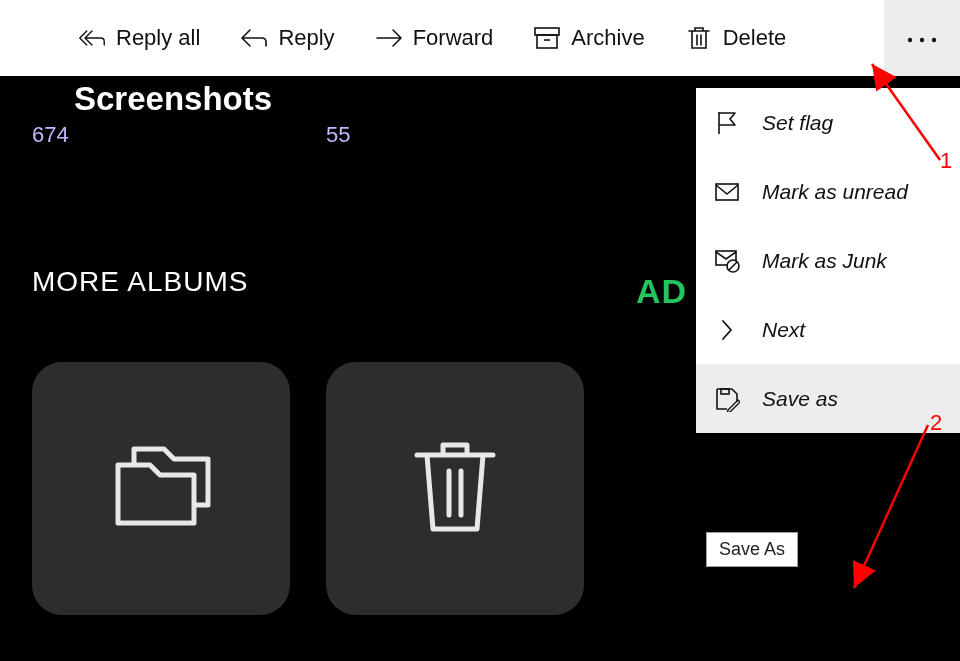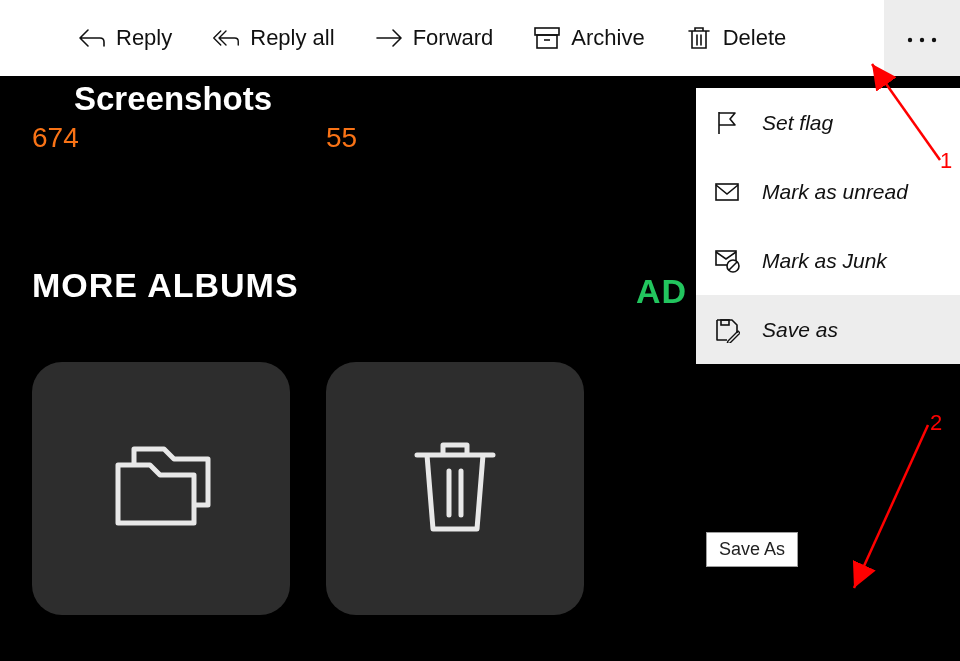--- a/index.html
+++ b/index.html
@@ -33,22 +33,22 @@
     margin-left: auto;
   }
 
   
   .bg {
     position: absolute; left: 0; top: 76px;
     width: 960px; height: 585px;
     background: #000;
   }
   .album-title { color: #fff; position: absolute; font-size: 33px; font-weight: 600; margin-left: 42px; }
-  .album-count { color: #f97316; position: absolute; font-size: 28px; }
-  .more-albums { position:absolute; color:#fff; font-size:34px; font-weight:700; letter-spacing:1px; }
+  .album-count { color: #c4b5fd; position: absolute; font-size: 22px; }
+  .more-albums { position:absolute; color:#fff; font-size:28px; font-weight:400; letter-spacing:1px; }
   .add { position:absolute; color:#22c55e; font-size:34px; font-weight:700; letter-spacing:1px; }
   .album-box {
     position:absolute; width:258px; height:253px;
     background:#2d2d2d; border-radius:30px;
     display:flex; align-items:center; justify-content:center;
   }
 
   
   .dropdown {
     position: absolute;
@@ -80,33 +80,33 @@
   .anno-num { position:absolute; color:#ff0000; font-size:22px; font-family:Arial; pointer-events:none; }
 </style>
 </head>
 <body>
 
 <div class="root">
 
   <div class="toolbar">
     <div class="tb-item">
       <span class="ic">
+        <svg width="32" height="20" viewBox="0 0 32 20">
+            <path d="M10 2 L2 10 L10 18 M16 2 L8 10 L16 18 M8 10 H26 Q30 10 30 14 V18" fill="none" stroke="#111" stroke-width="1.6" stroke-linecap="round" stroke-linejoin="round"></path>
+          </svg>
+      </span>
+      <span>Reply all</span>
+    </div>
+    <div class="tb-item">
+      <span class="ic">
         <svg width="28" height="20" viewBox="0 0 28 20">
             <path d="M10 2 L2 10 L10 18 M2 10 H22 Q26 10 26 14 V18" fill="none" stroke="#111" stroke-width="1.6" stroke-linecap="round" stroke-linejoin="round"></path>
           </svg>
       </span>
       <span>Reply</span>
-    </div>
-    <div class="tb-item">
-      <span class="ic">
-        <svg width="32" height="20" viewBox="0 0 32 20">
-            <path d="M10 2 L2 10 L10 18 M16 2 L8 10 L16 18 M8 10 H26 Q30 10 30 14 V18" fill="none" stroke="#111" stroke-width="1.6" stroke-linecap="round" stroke-linejoin="round"></path>
-          </svg>
-      </span>
-      <span>Reply all</span>
     </div>
     <div class="tb-item">
       <span class="ic">
         <svg width="28" height="20" viewBox="0 0 28 20">
             <path d="M2 10 H24 M18 2 L26 10 L18 18" fill="none" stroke="#111" stroke-width="1.6" stroke-linecap="round" stroke-linejoin="round"></path>
           </svg>
       </span>
       <span>Forward</span>
     </div>
     <div class="tb-item">
@@ -183,20 +183,28 @@
     <div class="dd-item">
       <span class="dd-ic">
         <svg width="26" height="24" viewBox="0 0 26 24">
             <rect x="2" y="2" width="20" height="14" fill="none" stroke="#111" stroke-width="1.6"></rect>
             <path d="M2 3 L12 10 L22 3" fill="none" stroke="#111" stroke-width="1.6"></path>
             <circle cx="19" cy="17" r="6" fill="#fff" stroke="#111" stroke-width="1.6"></circle>
             <line x1="15" y1="21" x2="23" y2="13" stroke="#111" stroke-width="1.6"></line>
           </svg>
       </span>
       <span>Mark as Junk</span>
+    </div>
+    <div class="dd-item">
+      <span class="dd-ic">
+        <svg width="16" height="22" viewBox="0 0 16 22">
+            <path d="M4 2 L12 11 L4 20" fill="none" stroke="#111" stroke-width="1.8" stroke-linecap="round" stroke-linejoin="round"></path>
+          </svg>
+      </span>
+      <span>Next</span>
     </div>
     <div class="dd-item hover">
       <span class="dd-ic">
         <svg width="26" height="26" viewBox="0 0 26 26">
             <path d="M3 3 H18 L23 8 V16 M3 3 V23 H13" fill="none" stroke="#111" stroke-width="1.6" stroke-linejoin="round"></path>
             <rect x="7" y="3" width="8" height="5" fill="none" stroke="#111" stroke-width="1.6"></rect>
             <path d="M14 24 L24 14 L26 16 L16 26 L13 27 Z" fill="none" stroke="#111" stroke-width="1.4" stroke-linejoin="round"></path>
           </svg>
       </span>
       <span>Save as</span>

